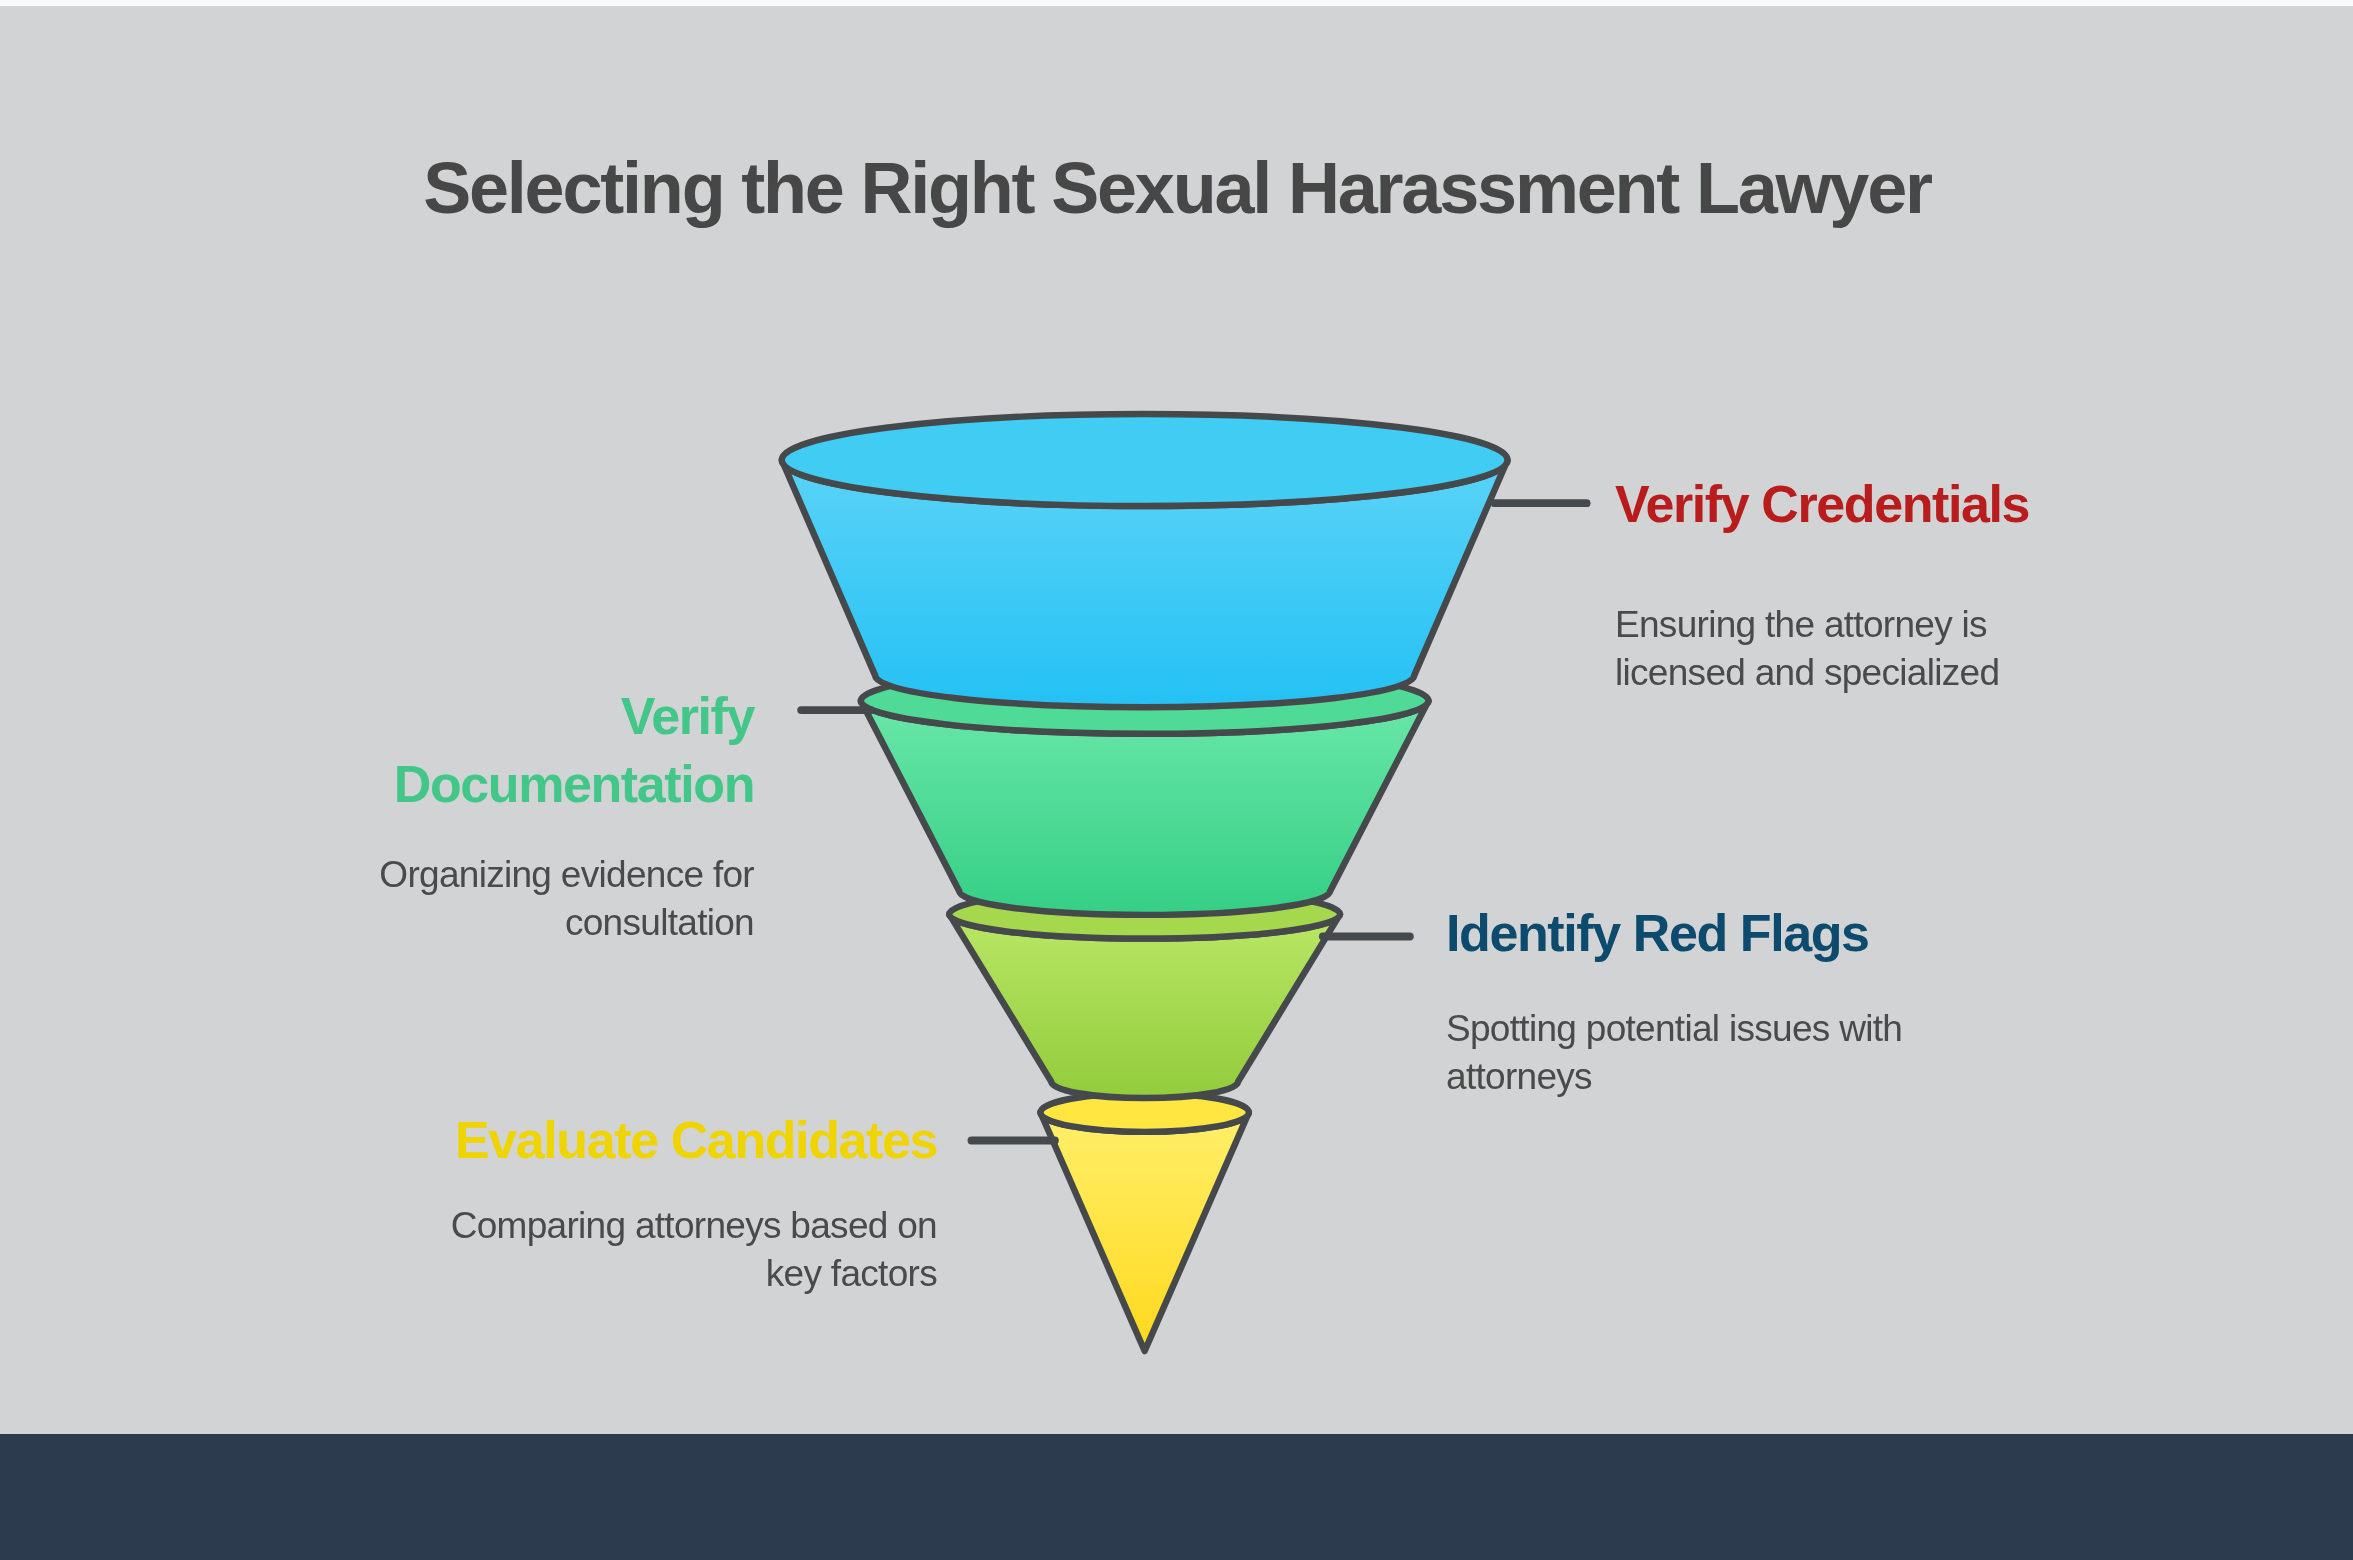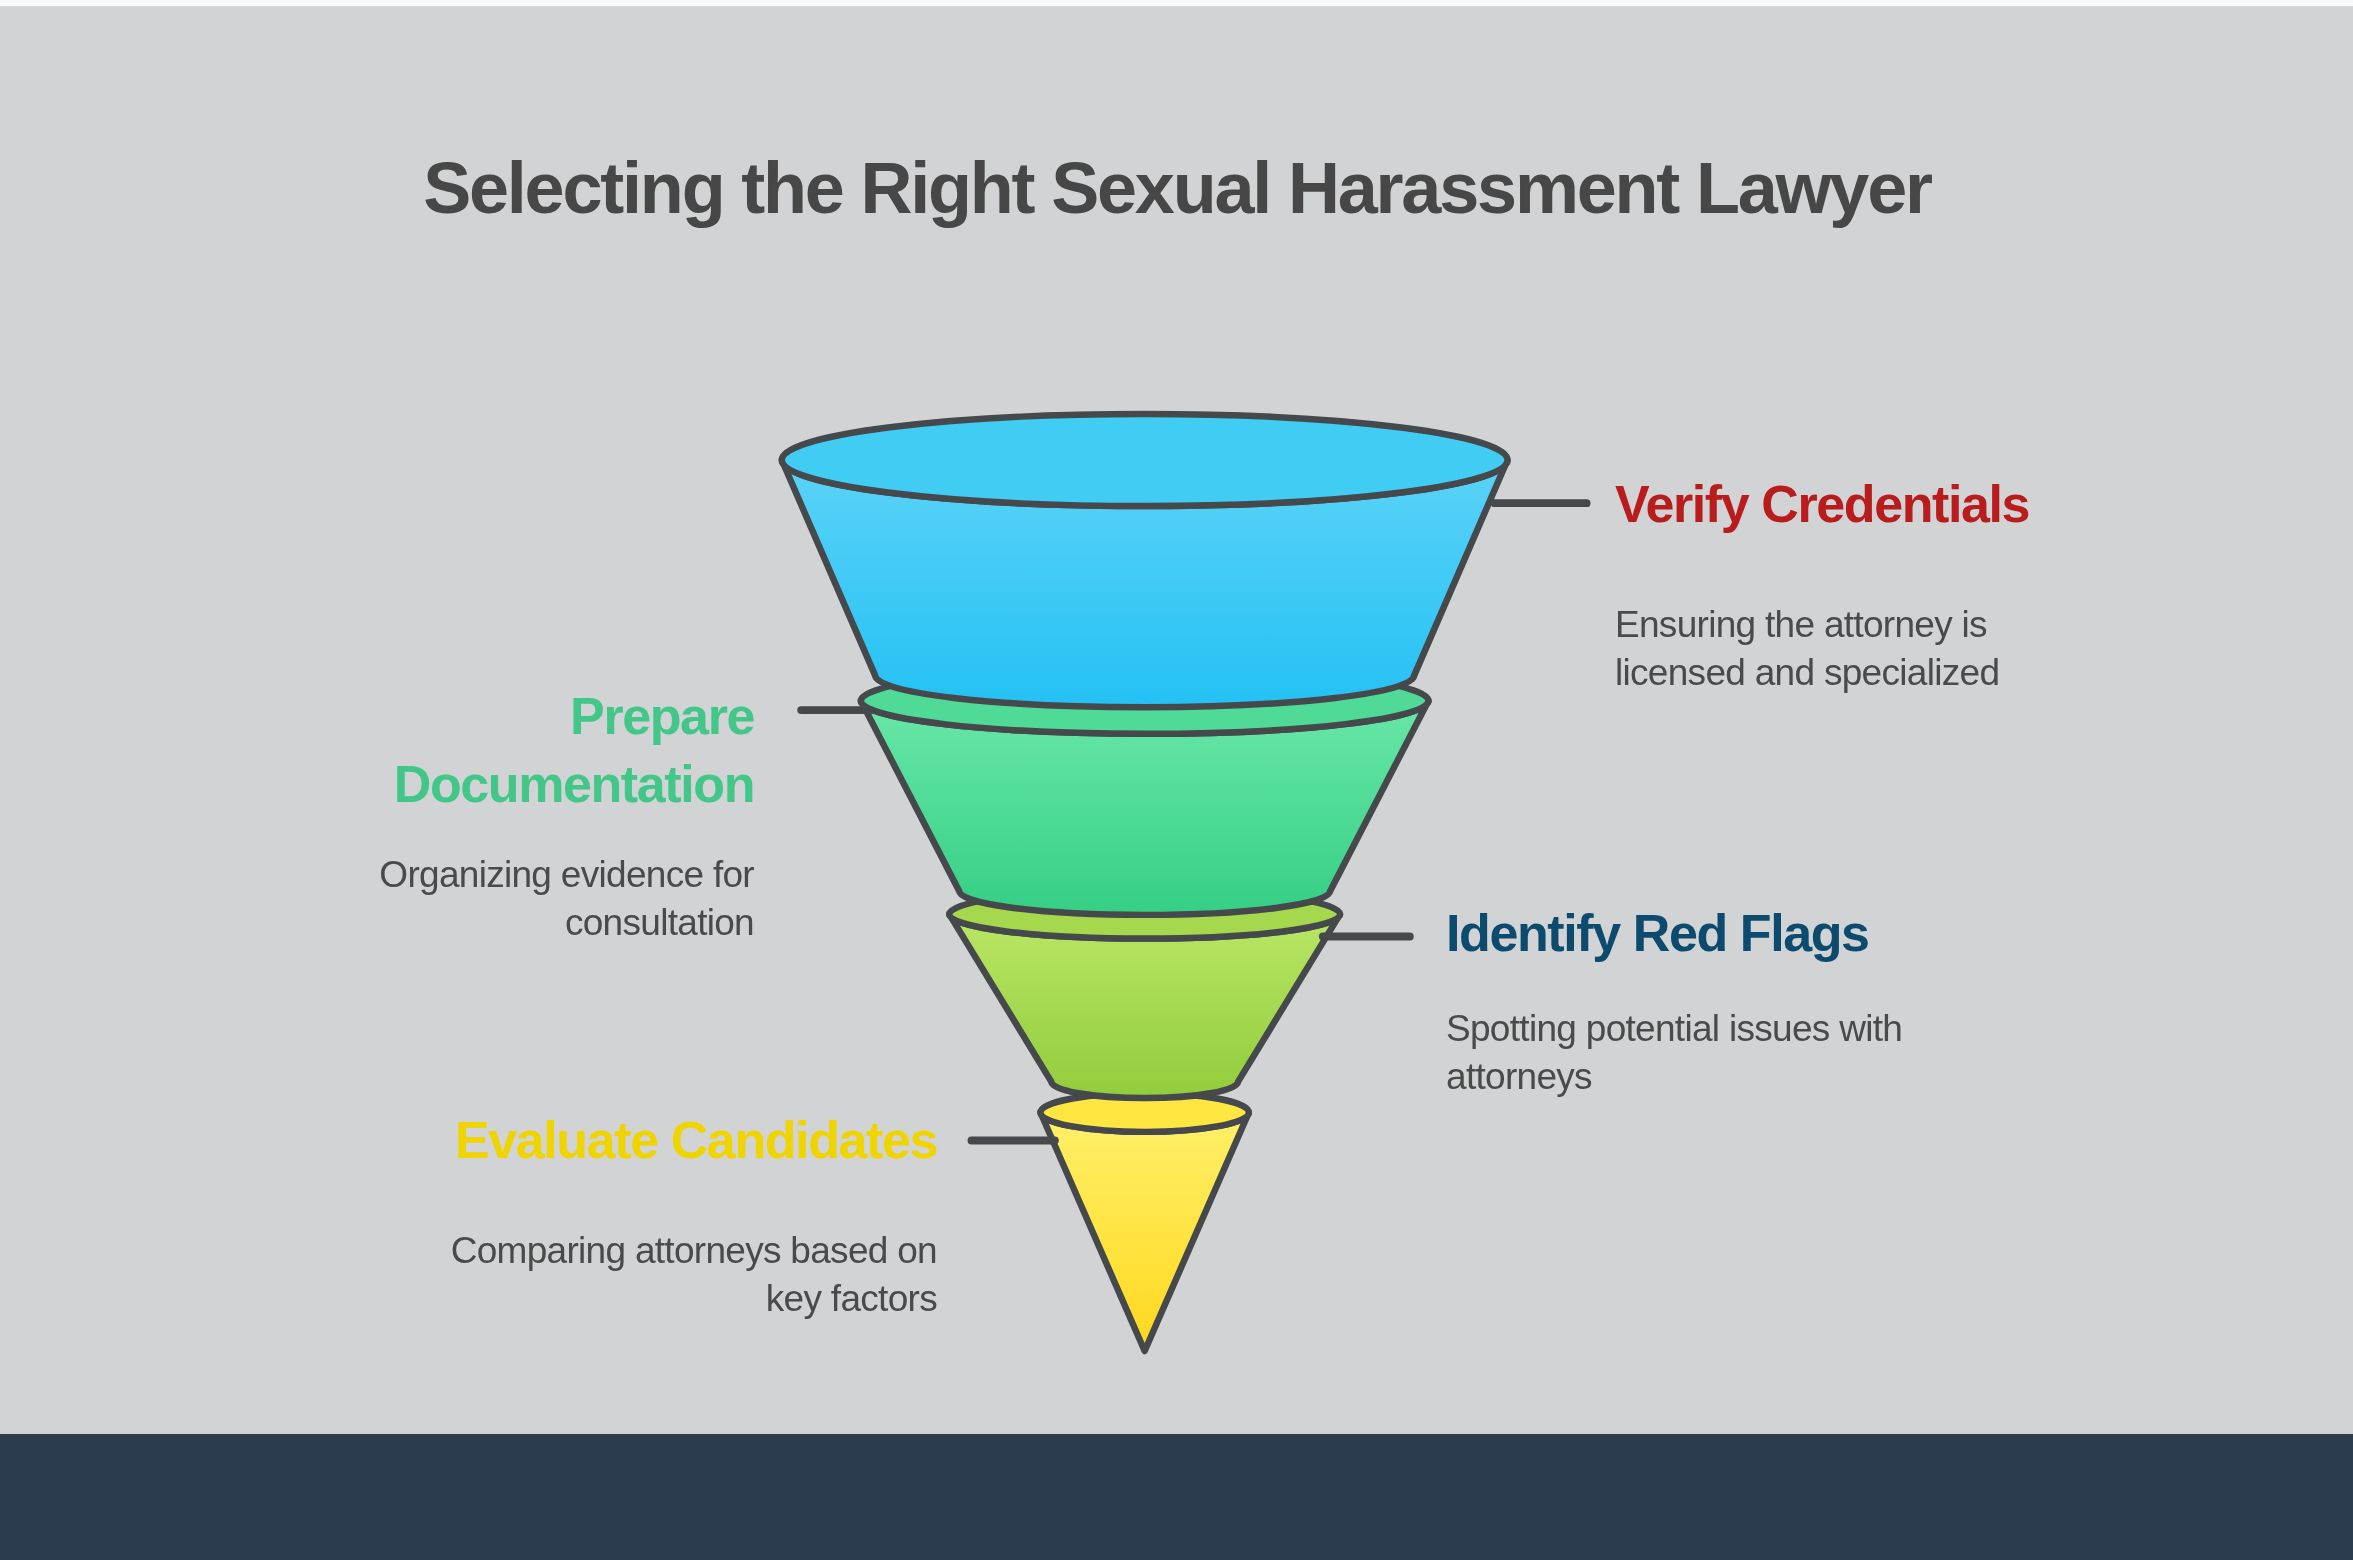--- a/index.html
+++ b/index.html
@@ -27,21 +27,21 @@
   .stage-title{
     font-size:52px;font-weight:700;letter-spacing:-1.4px;line-height:1.3;
   }
   .stage-title.one-line{white-space:nowrap;line-height:1.12;}
   .stage-desc{
     font-size:37px;font-weight:400;letter-spacing:-0.7px;line-height:1.3;
     color:#4a4a4a;
   }
   .w640{width:460px;} .w660{width:474px;} .w620{width:445px;} .w700{width:503px;}
   .wt680{width:489px;}
-  .m62{margin-top:68px;} .m46{margin-top:33px;} .m60{margin-top:43px;} .m54{margin-top:58px;}
+  .m62{margin-top:68px;} .m46{margin-top:33px;} .m60{margin-top:43px;} .m54{margin-top:33px;}
   .footer-bar{
     position:absolute;left:0;bottom:0;width:2354px;height:127px;
     background:#2c3c4e;
   }
 </style>
 </head>
 <body>
 
 <div class="canvas">
 
@@ -90,21 +90,21 @@
       <line x1="1352" y1="1587" x2="1468" y2="1587"></line>
     </g>
   </svg>
 
   <div class="label-block align-left" style="left:1615px;top:475px;">
     <div class="stage-title one-line" style="color: #b91c1c;">Verify Credentials</div>
     <div class="stage-desc w640 m62">Ensuring the attorney is licensed and specialized</div>
   </div>
 
   <div class="label-block align-right" style="right:1600px;top:683px;">
-    <div class="stage-title wt680" style="color: rgb(66, 199, 137);">Prepare Documentation</div>
+    <div class="stage-title wt680" style="color: rgb(66, 199, 137);">Verify Documentation</div>
     <div class="stage-desc w620 m46">Organizing evidence for consultation</div>
   </div>
 
   <div class="label-block align-left" style="left:1446px;top:904px;">
     <div class="stage-title one-line" style="color: #0c4a6e;">Identify Red Flags</div>
     <div class="stage-desc w660 m60">Spotting potential issues with attorneys</div>
   </div>
 
   <div class="label-block align-right" style="right:1417px;top:1111px;">
     <div class="stage-title one-line" style="color: rgb(240, 212, 0);">Evaluate Candidates</div>

